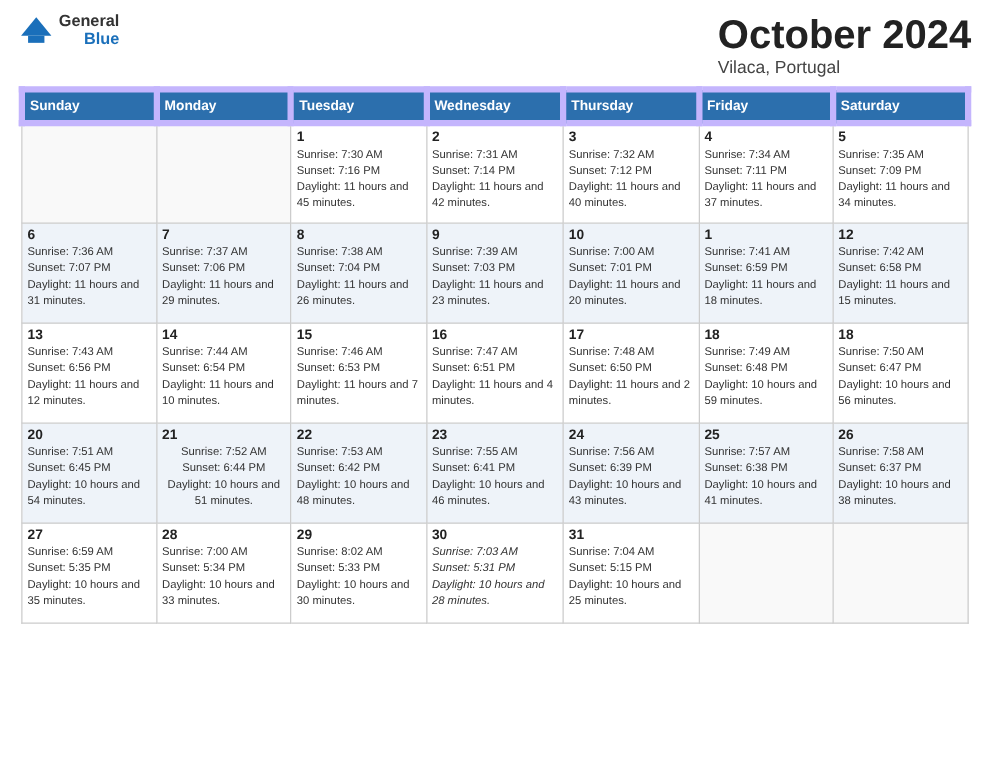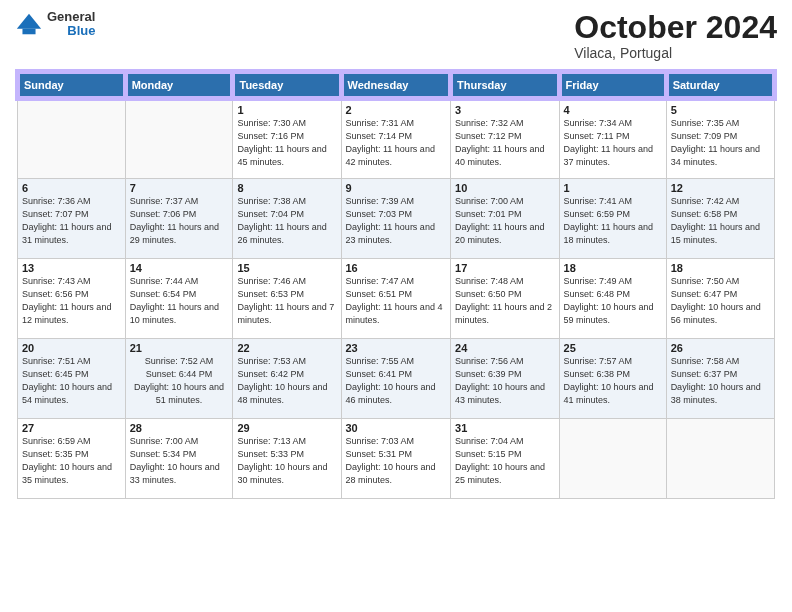--- a/index.html
+++ b/index.html
@@ -308,27 +308,27 @@
 Daylight: 10 hours and 35 minutes.</div>
           </td>
           <td>
             <span class="day-number">28</span>
             <div class="day-info" style="white-space: pre-line;">Sunrise: 7:00 AM
 Sunset: 5:34 PM
 Daylight: 10 hours and 33 minutes.</div>
           </td>
           <td>
             <span class="day-number">29</span>
-            <div class="day-info" style="white-space: pre-line;">Sunrise: 7:13 AM
+            <div class="day-info" style="white-space: pre-line;">Sunrise: 8:02 AM
 Sunset: 5:33 PM
 Daylight: 10 hours and 30 minutes.</div>
           </td>
           <td>
             <span class="day-number">30</span>
-            <div class="day-info" style="white-space: pre-line;">Sunrise: 7:03 AM
+            <div class="day-info" style="white-space: pre-line; font-style: italic;">Sunrise: 7:03 AM
 Sunset: 5:31 PM
 Daylight: 10 hours and 28 minutes.</div>
           </td>
           <td>
             <span class="day-number">31</span>
             <div class="day-info" style="white-space: pre-line;">Sunrise: 7:04 AM
 Sunset: 5:15 PM
 Daylight: 10 hours and 25 minutes.</div>
           </td>
           <td class="empty-cell"></td>

